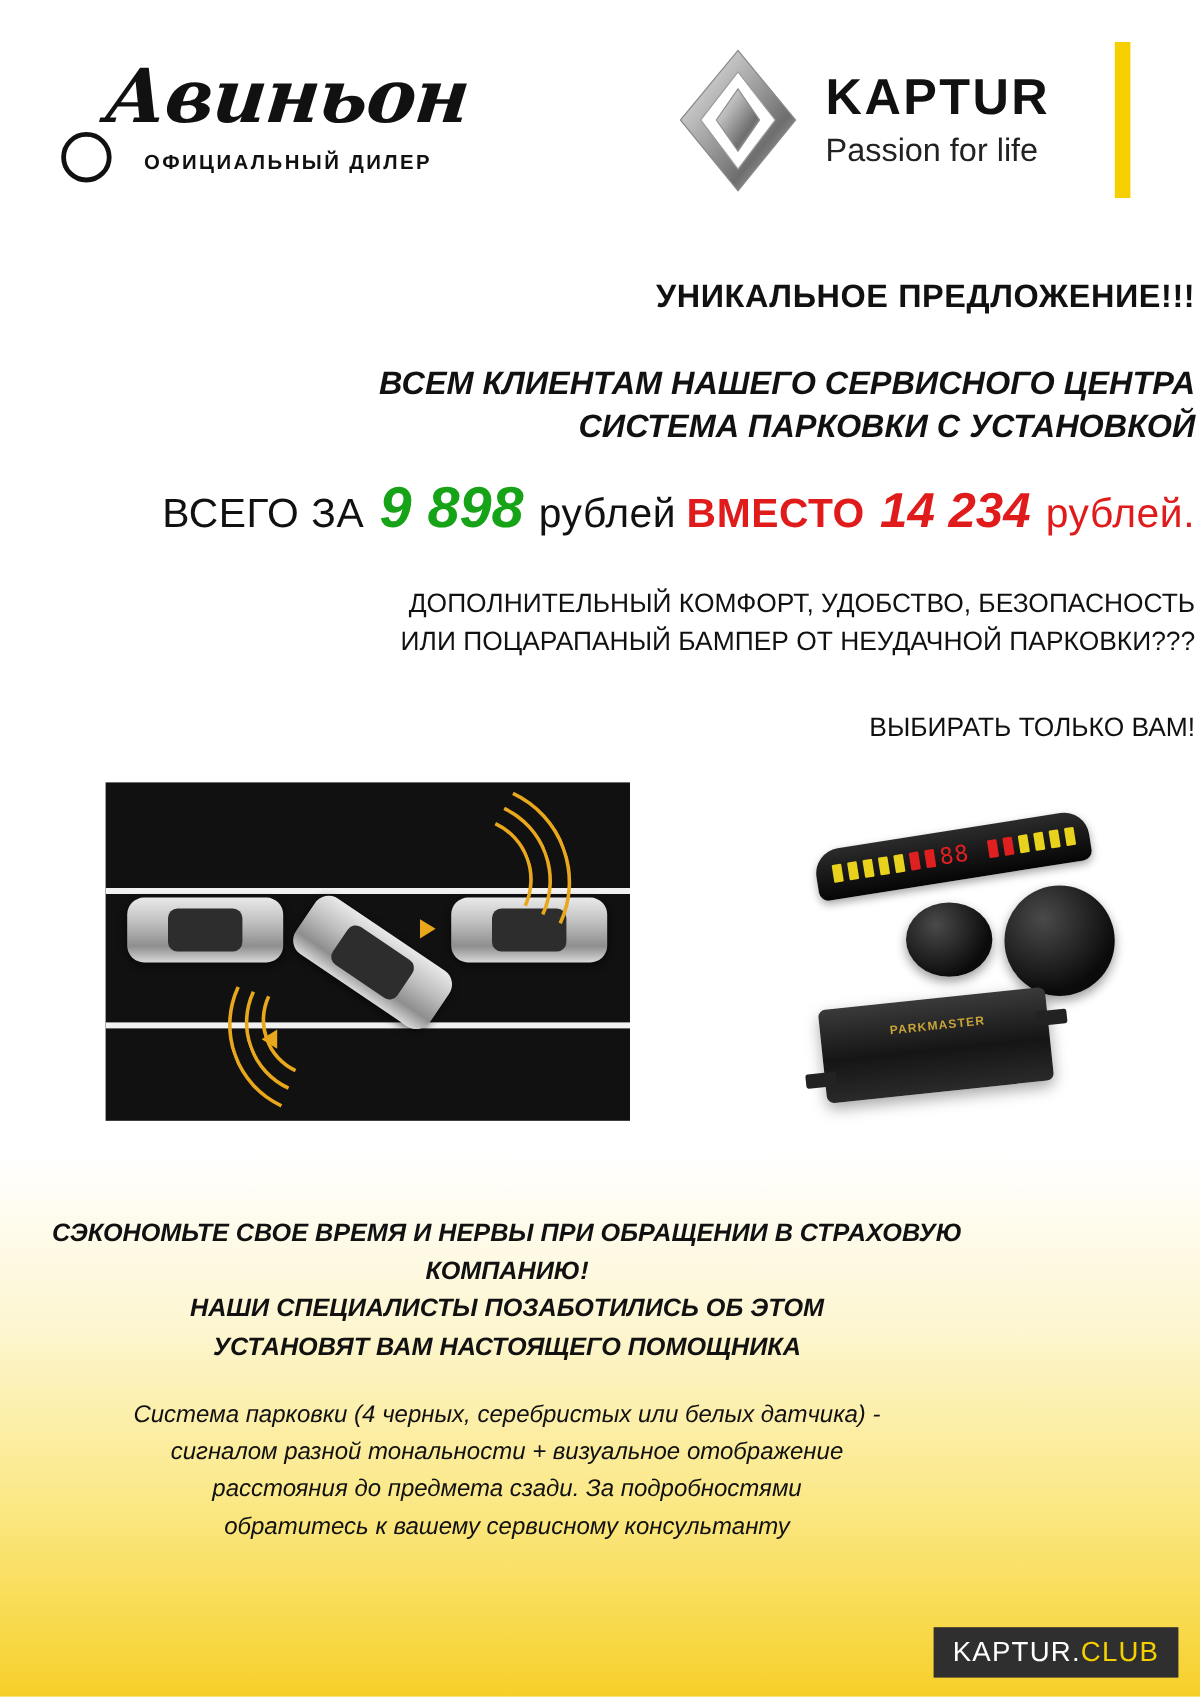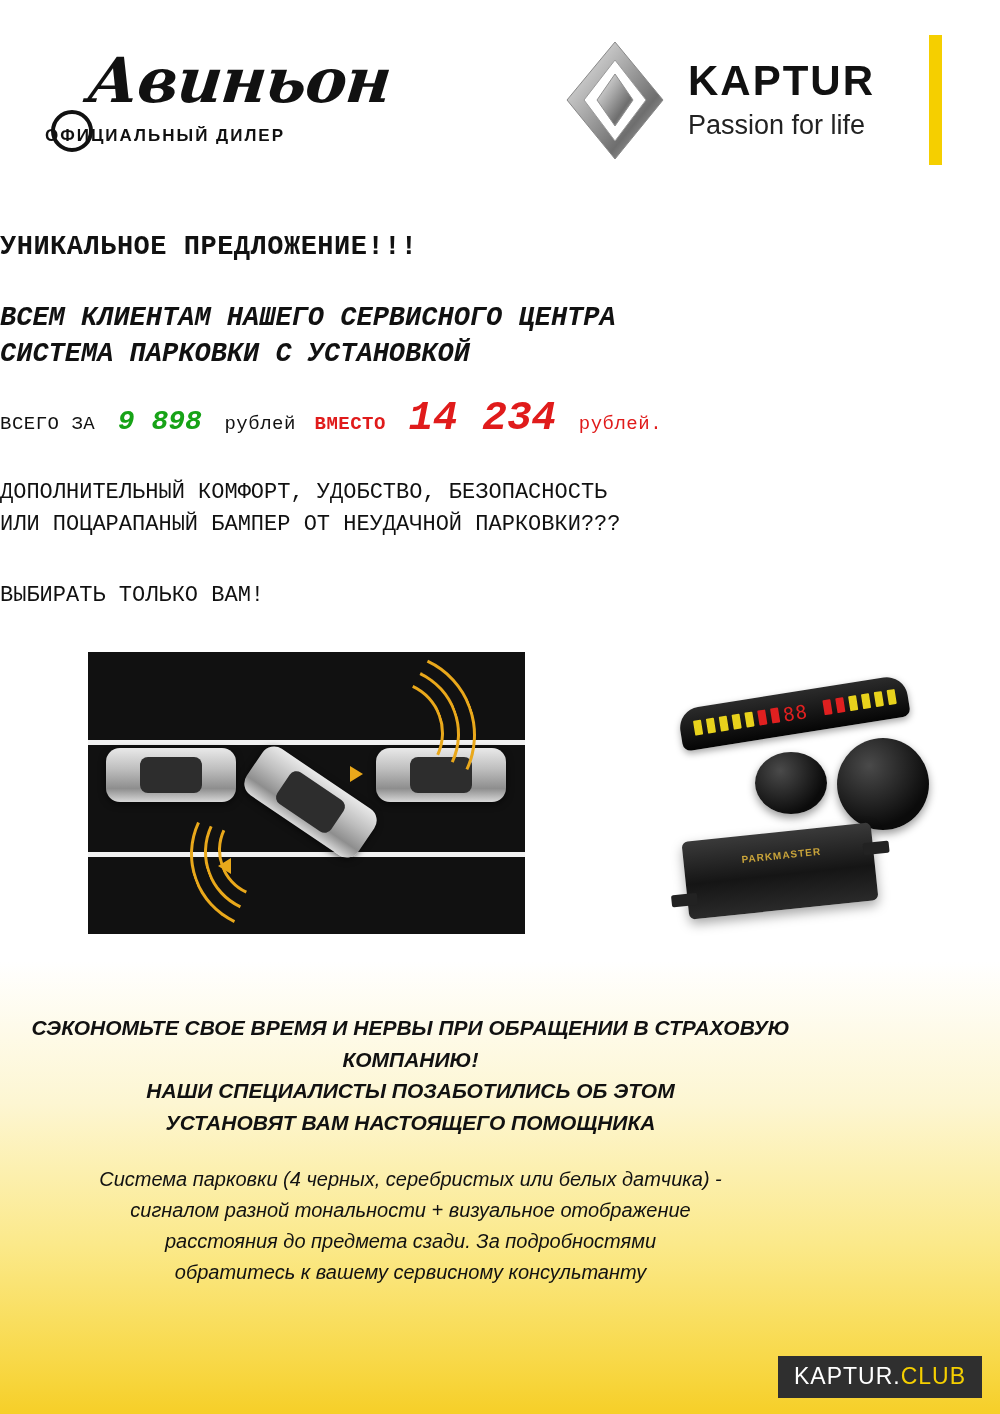--- a/index.html
+++ b/index.html
@@ -48,20 +48,21 @@
     font-weight: bold;
     font-size: 62px;
     color: #111;
     letter-spacing: -1px;
     text-align: center;
     line-height: 1;
     padding-top: 10px;
     transform: skewX(-6deg);
   }
   .dealer-sub {
+    text-align: center;
     font-size: 17px;
     font-weight: bold;
     letter-spacing: 2px;
     color: #111;
     margin-top: 14px;
   }
   .dealer-swirl {
     position: absolute;
     left: 6px;
     top: 70px;
@@ -111,22 +112,21 @@
     height: 130px;
     background: #f5cf00;
   }
 
   
   .offer {
     position: absolute;
     top: 232px;
     left: 0;
     width: 996px;
-    text-align: left;
-    font-family: Liberation Mono, monospace;
+    text-align: right;
   }
   .offer-title {
     font-size: 27px;
     font-weight: bold;
     color: #111;
     letter-spacing: 0.5px;
   }
   .offer-head {
     margin-top: 38px;
     font-size: 27px;
@@ -134,26 +134,26 @@
     font-style: italic;
     color: #111;
     line-height: 1.35;
   }
   .price-line {
     margin-top: 22px;
     font-size: 31px;
     color: #111;
     white-space: nowrap;
   }
-  .price-line .lbl { font-size: 19px; letter-spacing: 0.5px; }
+  .price-line .lbl { font-size: 34px; letter-spacing: 0.5px; }
   .price-new {
     color: #17a317;
     font-weight: bold;
     font-style: italic;
-    font-size: 28px;
+    font-size: 48px;
     padding: 0 4px;
   }
   .vmesto {
     color: #e01b1b;
     font-weight: bold;
     letter-spacing: 0.5px;
   }
   .price-old {
     color: #e01b1b;
     font-weight: bold;
@@ -289,21 +289,21 @@
     width: 26px;
     height: 12px;
     background: #222;
     border-radius: 2px;
   }
 
   
   .bottom {
     position: absolute;
     top: 1012px;
-    left: 4px;
+    left: 16px;
     width: 813px;
     text-align: center;
   }
   .bottom-head {
     font-size: 21px;
     font-style: italic;
     font-weight: bold;
     color: #111;
     line-height: 1.5;
   }

